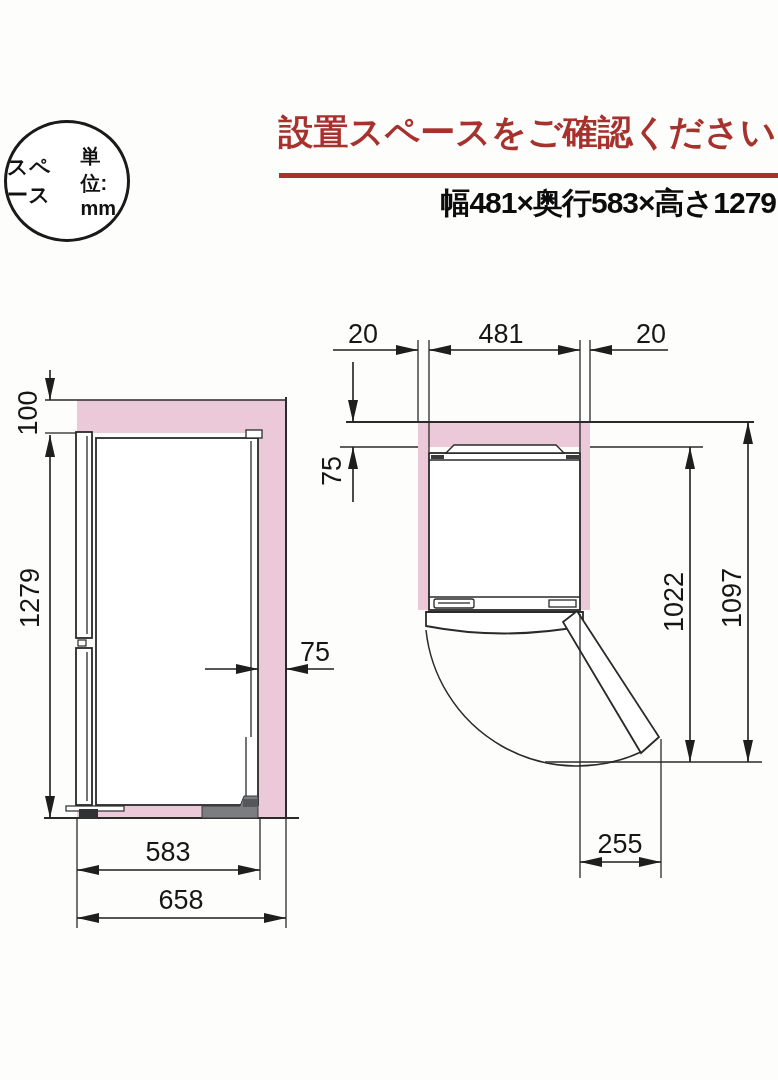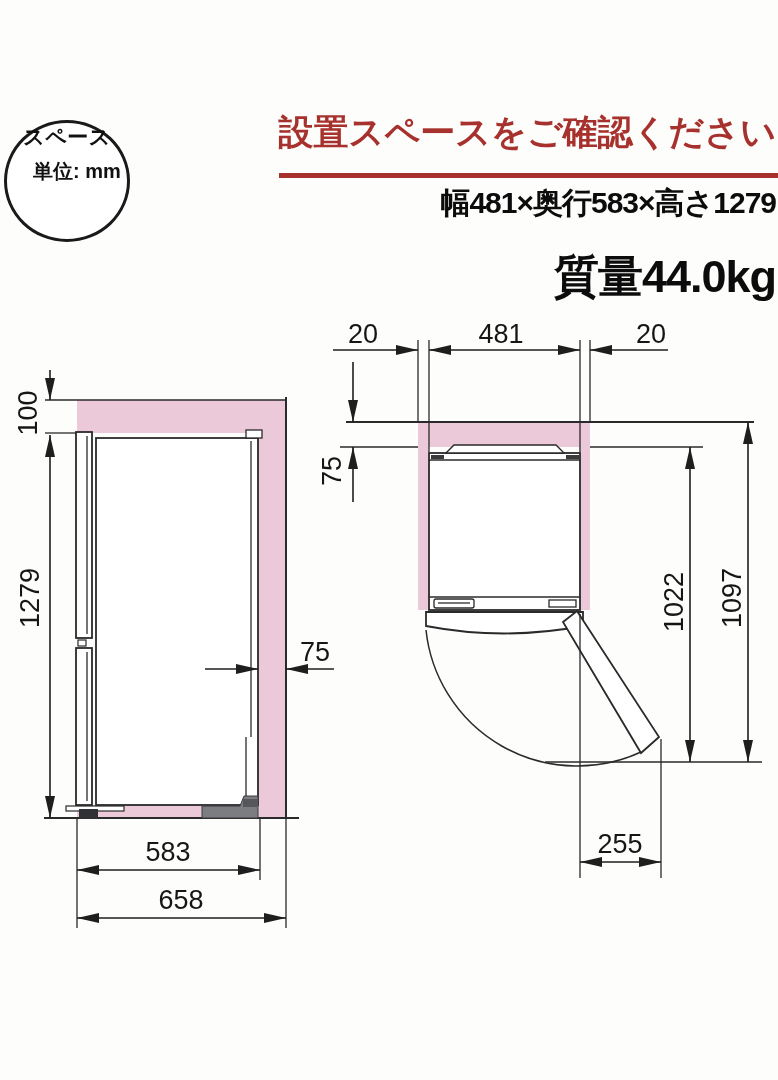--- a/index.html
+++ b/index.html
@@ -9,21 +9,21 @@
     background:#fdfdfc;
     overflow:hidden;
     font-family:"Liberation Sans","DejaVu Sans",sans-serif;
     color:#111;
   }
   .badge{
     position:absolute;left:4px;top:120px;
     width:120px;height:116px;
     border:3px solid #1a1a1a;border-radius:50%;
     background:#fff;
-    display:flex;flex-direction:column;align-items:center;justify-content:flex-start;
+    display:flex;flex-direction:row;align-items:center;justify-content:space-between;
     gap:7px;
   }
   .badge-line1{font-size:21px;font-weight:700;letter-spacing:0.5px;}
   .badge-line2{font-size:20px;font-weight:700;margin-left:20px;}
   .warning{
     position:absolute;top:114px;right:0px;
     font-size:35px;font-weight:700;line-height:1.05;
     color:#a7322d;
     border-bottom:5px solid #a7322d;
     padding:0 2px 22px 0;
@@ -55,21 +55,20 @@
 
 <div class="canvas">
 
   <div class="badge">
     <div class="badge-line1">スペース</div>
     <div class="badge-line2">単位: mm</div>
   </div>
 
   <div class="warning">設置スペースをご確認ください</div>
   <div class="size-line">幅481×奥行583×高さ1279</div>
-  <div class="weight-line">質量44.0kg</div>
 
   <svg class="diagram" width="778" height="1080" viewBox="0 0 778 1080">
 
     <g>
 
       <path d="M77,400 H286 V818 H77 V805 H258 V433 H77 Z" fill="#ecc9d8" stroke="none"></path>
 
       <line x1="45" y1="400" x2="286" y2="400" class="thin"></line>
       <line x1="45" y1="433" x2="77" y2="433" class="thin"></line>
       <line x1="286" y1="398" x2="286" y2="818" class="ln"></line>

